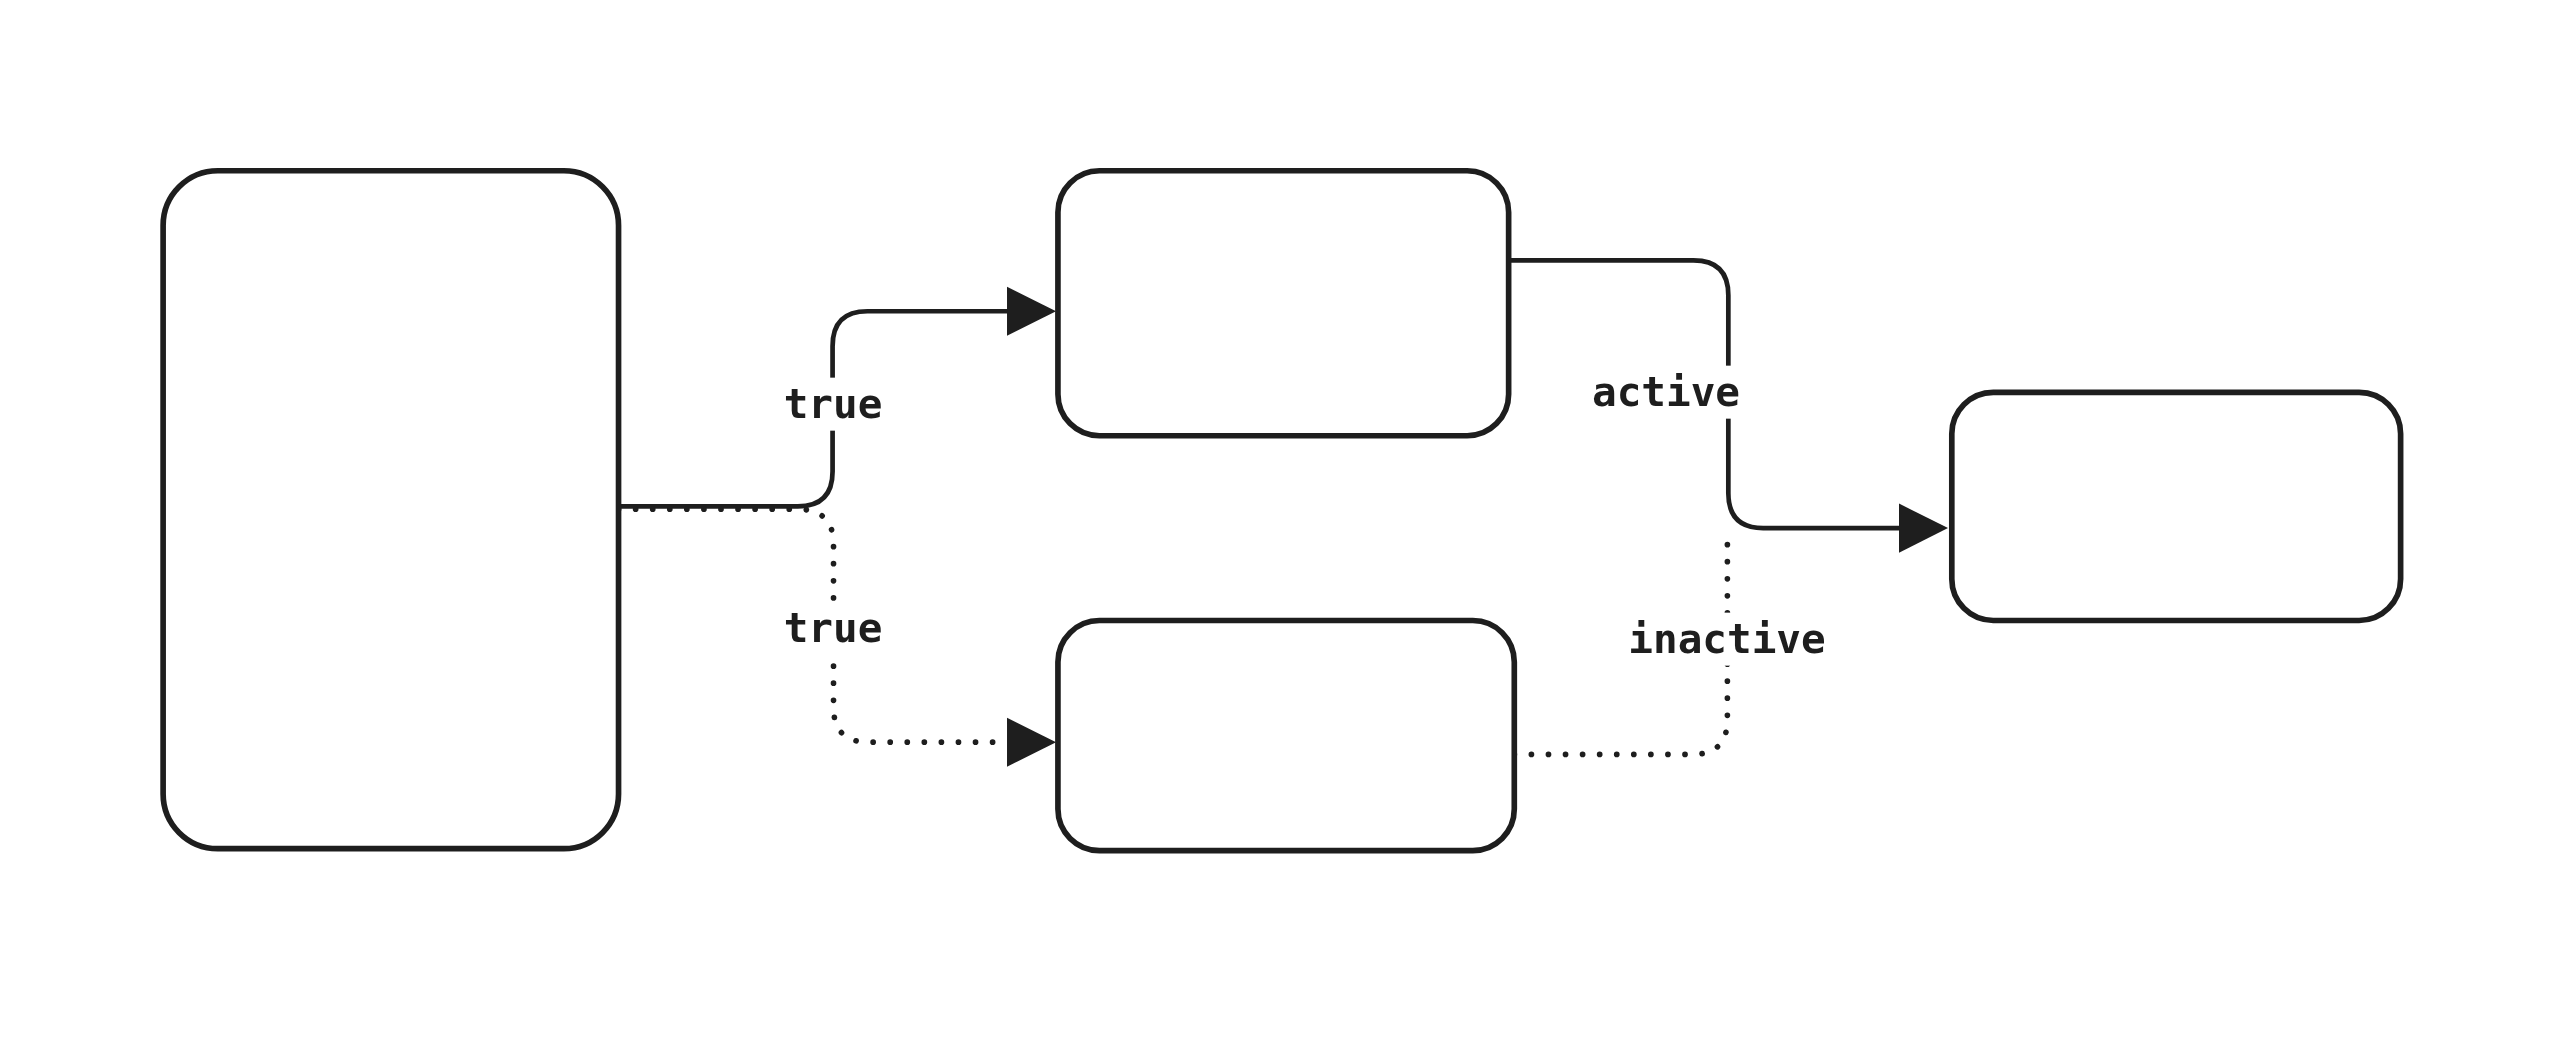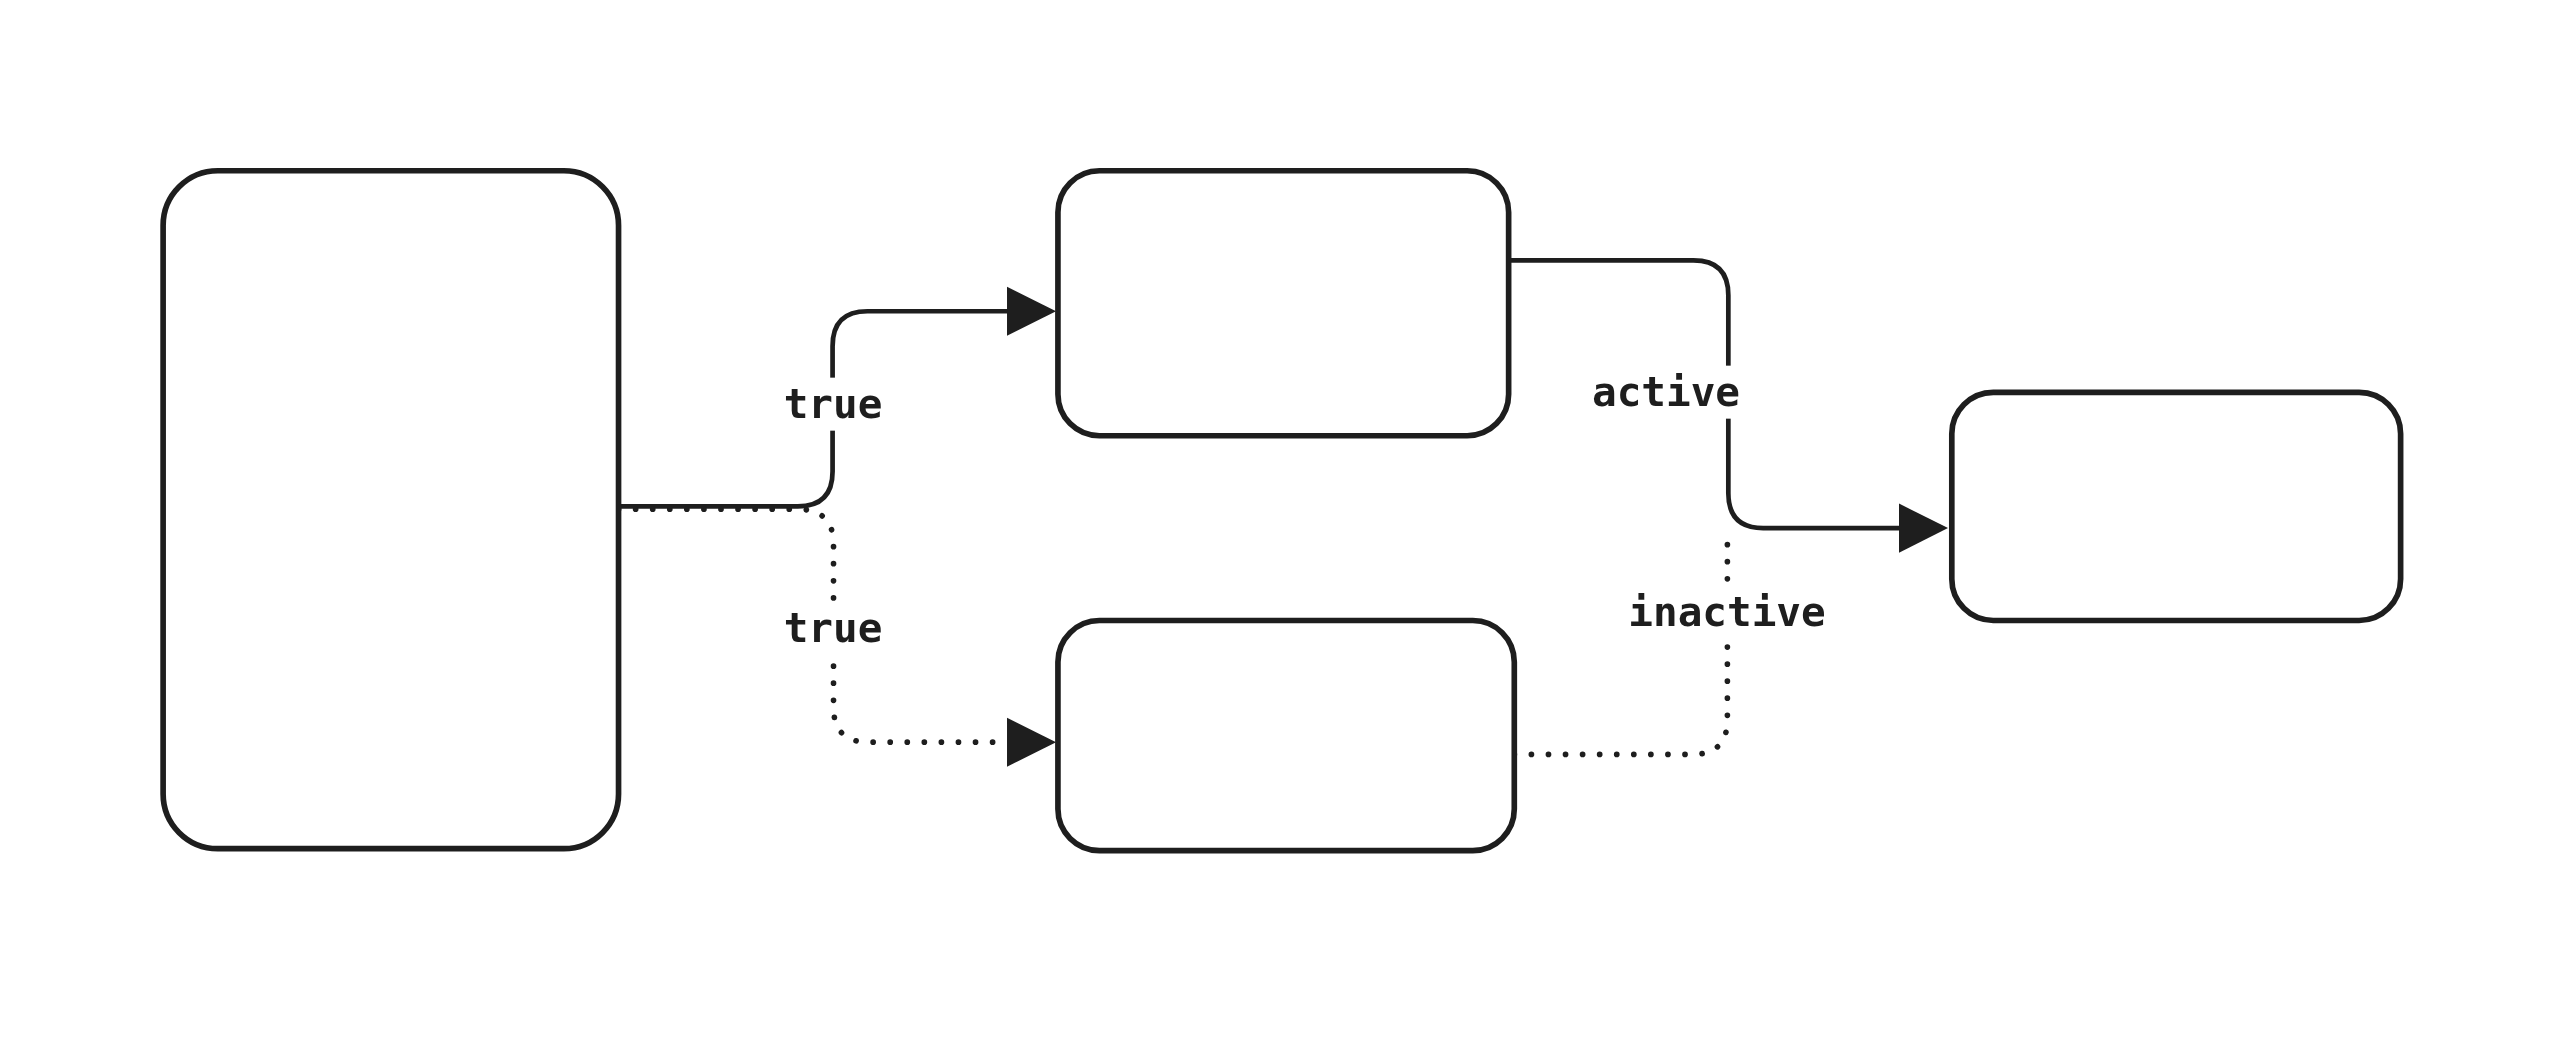--- a/index.html
+++ b/index.html
@@ -85,16 +85,16 @@
     </g>
   </svg>
 
 
   <div class="edge-label" style="left:833px; top:404px;">true</div>
 
   <div class="edge-label" style="left:833px; top:628px;">true</div>
 
   <div class="edge-label" style="left:1666px; top:392px;">active</div>
 
-  <div class="edge-label" style="left:1727px; top:612px;">inactive</div>
+  <div class="edge-label" style="left:1727px; top:639px;">inactive</div>
 
 </div>
 
 
 </body></html>

